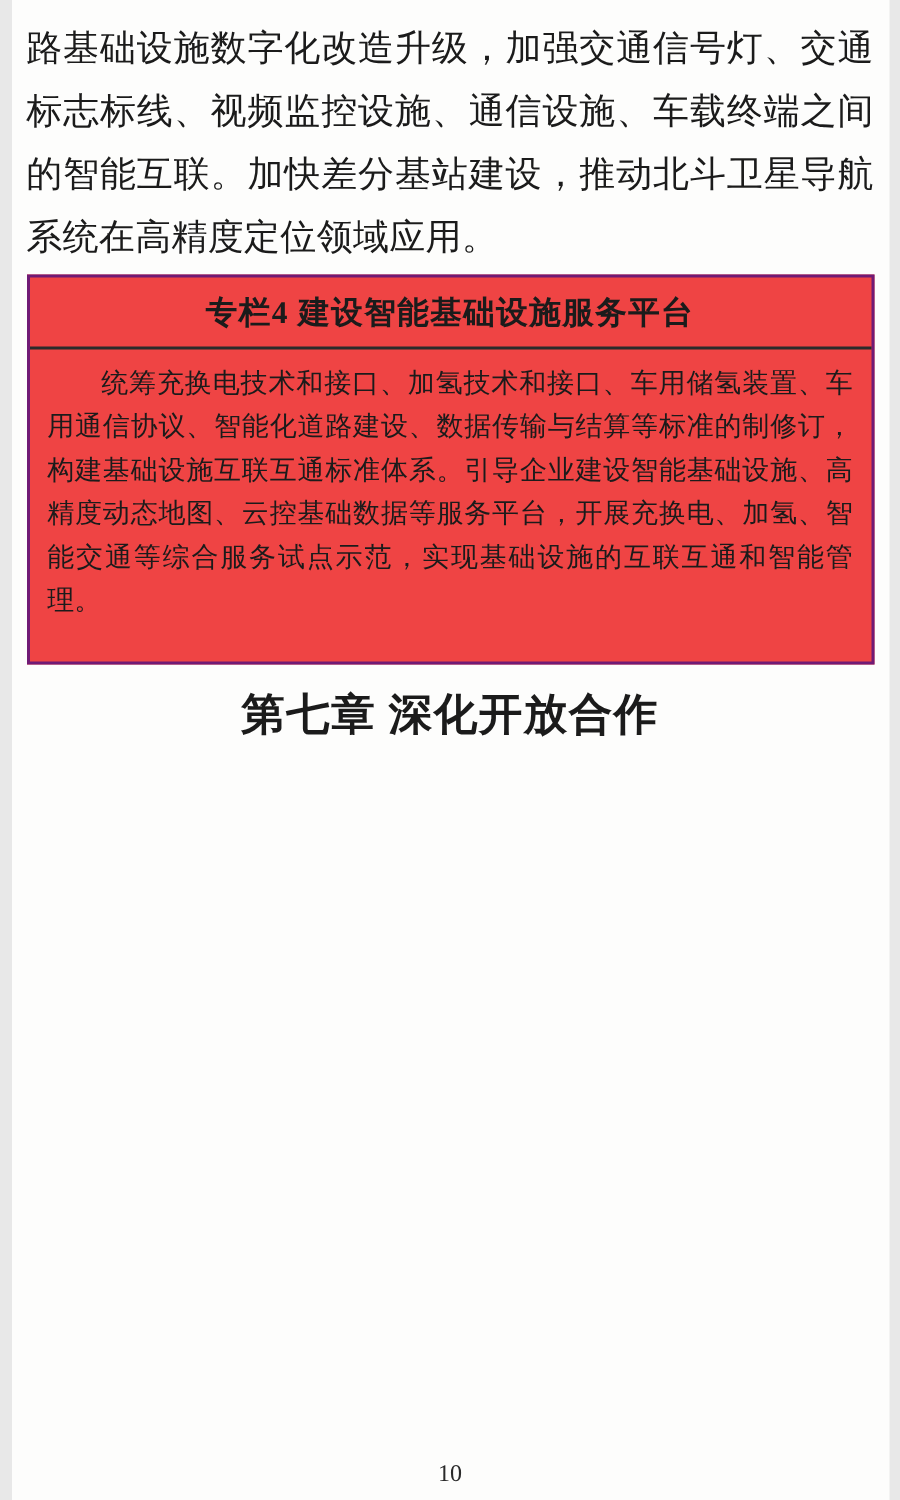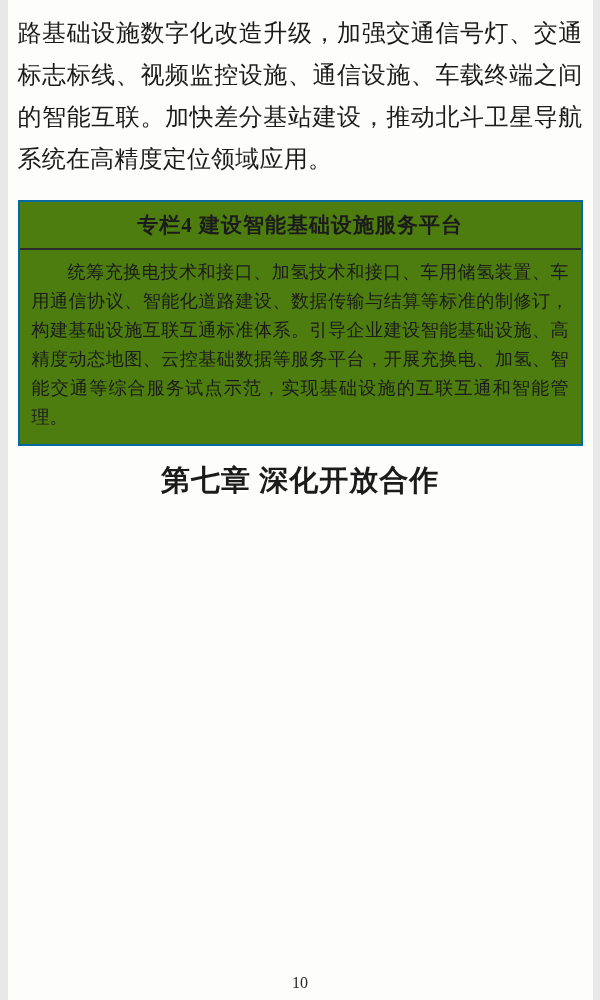--- a/index.html
+++ b/index.html
@@ -32,34 +32,34 @@
   }
   .section-heading {
     margin: 4px 0 2px 0;
     font-size: 24px;
     line-height: 42px;
     font-weight: bold;
     text-indent: 2em;
     letter-spacing: 0.5px;
   }
   .column-box {
-    margin-top: 20px;
-    border: 2px solid #0369a1;
-    background: #4d7c0f;
+    margin-top: 3px;
+    border: 2px solid #701a75;
+    background: #ef4444;
   }
   .column-box-title {
     border-bottom: 2px solid #2b2b2b;
     text-align: center;
     font-weight: bold;
     font-size: 21px;
     line-height: 46px;
     letter-spacing: 1px;
   }
   .column-box-body {
-    padding: 8px 12px 12px 12px;
+    padding: 8px 12px 26px 12px;
     font-size: 18px;
     line-height: 29px;
     text-align: justify;
     text-indent: 2em;
   }
   .chapter-heading {
     margin: 12px 0 4px 0;
     font-size: 29px;
     line-height: 44px;
     font-weight: bold;

